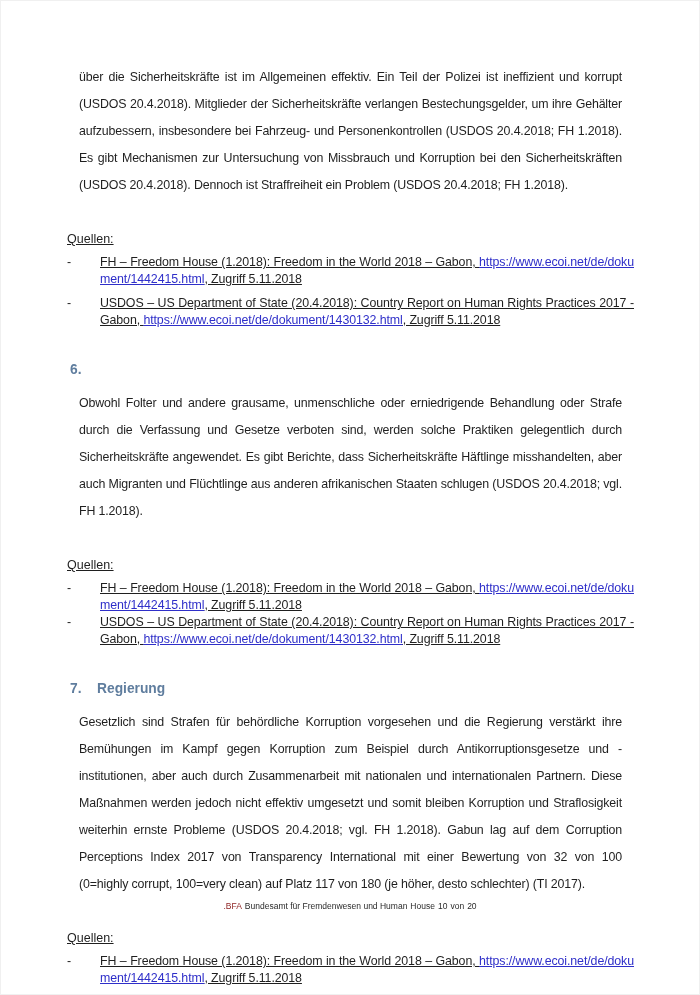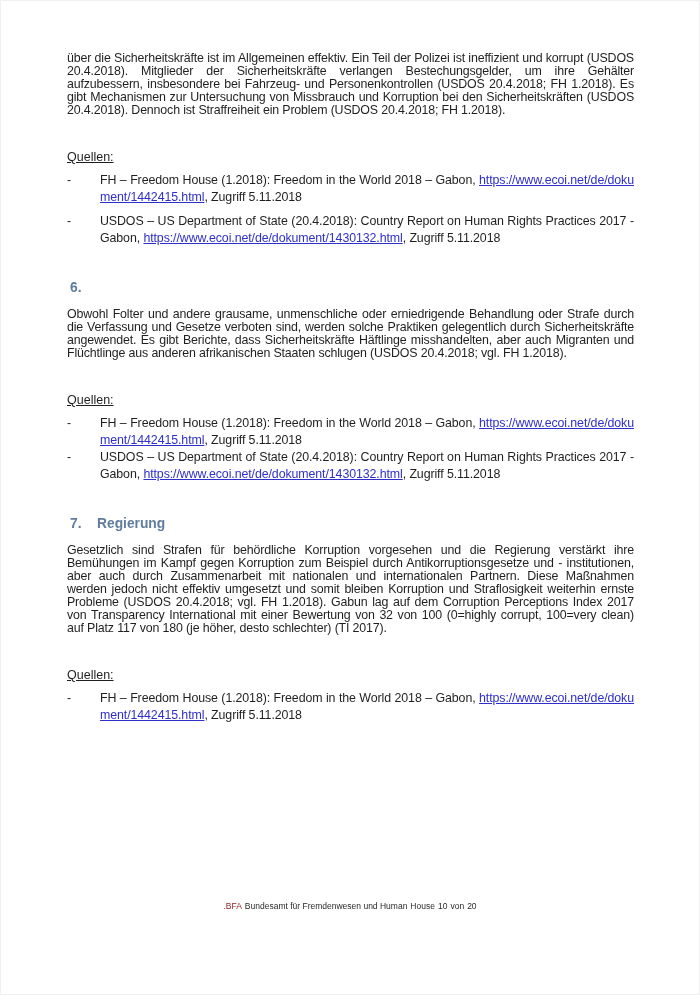--- a/index.html
+++ b/index.html
@@ -8,37 +8,37 @@
     width:700px;height:995px;
     background:#ffffff;
     box-shadow:inset 0 0 0 1px #f0f0f0;
     font-family:"Liberation Sans", sans-serif;
     color:#1f1f1f;
     overflow:hidden;
     box-sizing:border-box;
   }
   .content{padding:52px 66px 0 67px;}
   .body-text{
-    margin:0;
+    margin:12px;
     font-size:12.4px;
     letter-spacing:-0.15px;
-    line-height:13px;
+    line-height:27px;
     text-align:justify;
   }
   .quellen-label{
     margin-top:33px;
     font-size:12.5px;
     text-decoration:underline;
   }
   .source-list{margin-top:8px;font-size:12.4px;line-height:16.5px;}
   .source-item{display:flex;}
   .source-item .dash{flex:0 0 33px;}
   .source-list.spaced .source-item + .source-item{margin-top:8px;}
   .source-list.tight .source-item + .source-item{margin-top:1px;}
-  .source-text{flex:1;text-align:justify;letter-spacing:-0.1px;}
+  .source-text{flex:1;text-align:justify;letter-spacing:-0.1px;text-decoration:underline;}
   .link{
     text-decoration:underline;
     word-break:break-all;
     cursor:pointer;
   }
   .sec-heading{
     display:flex;
     margin-top:32px;
     font-weight:bold;
     font-size:13.8px;

